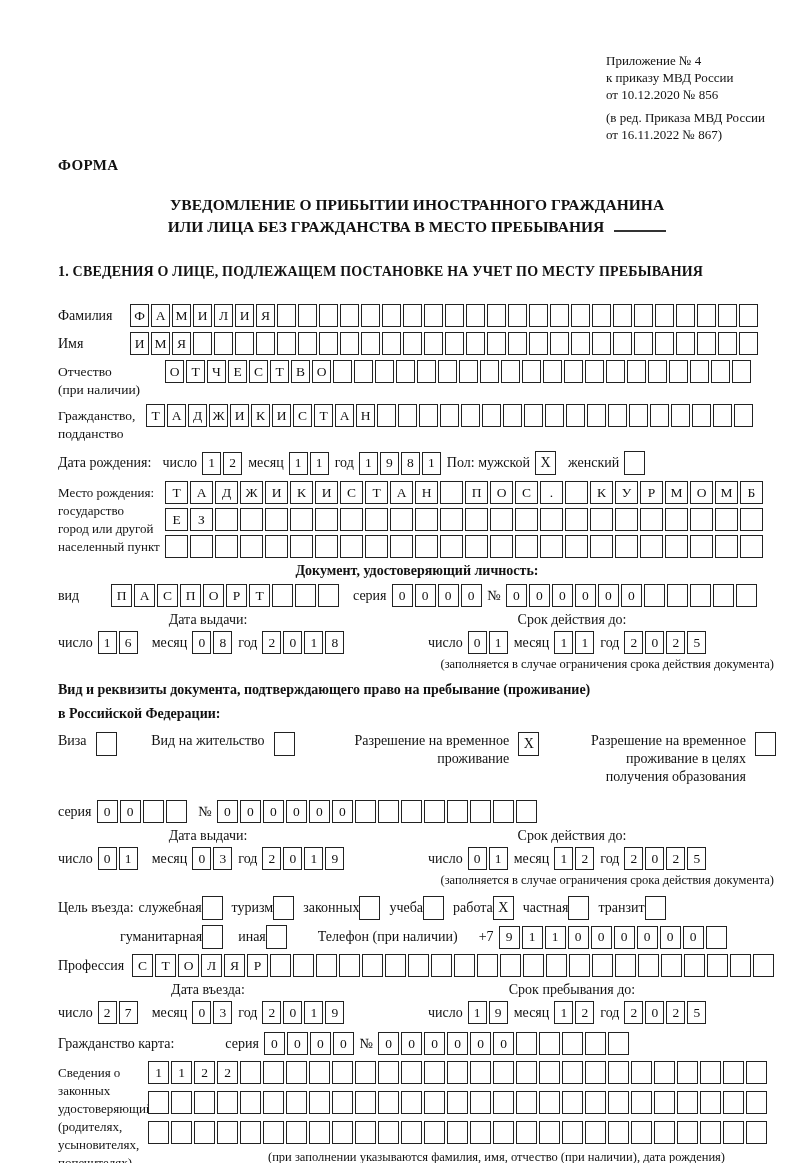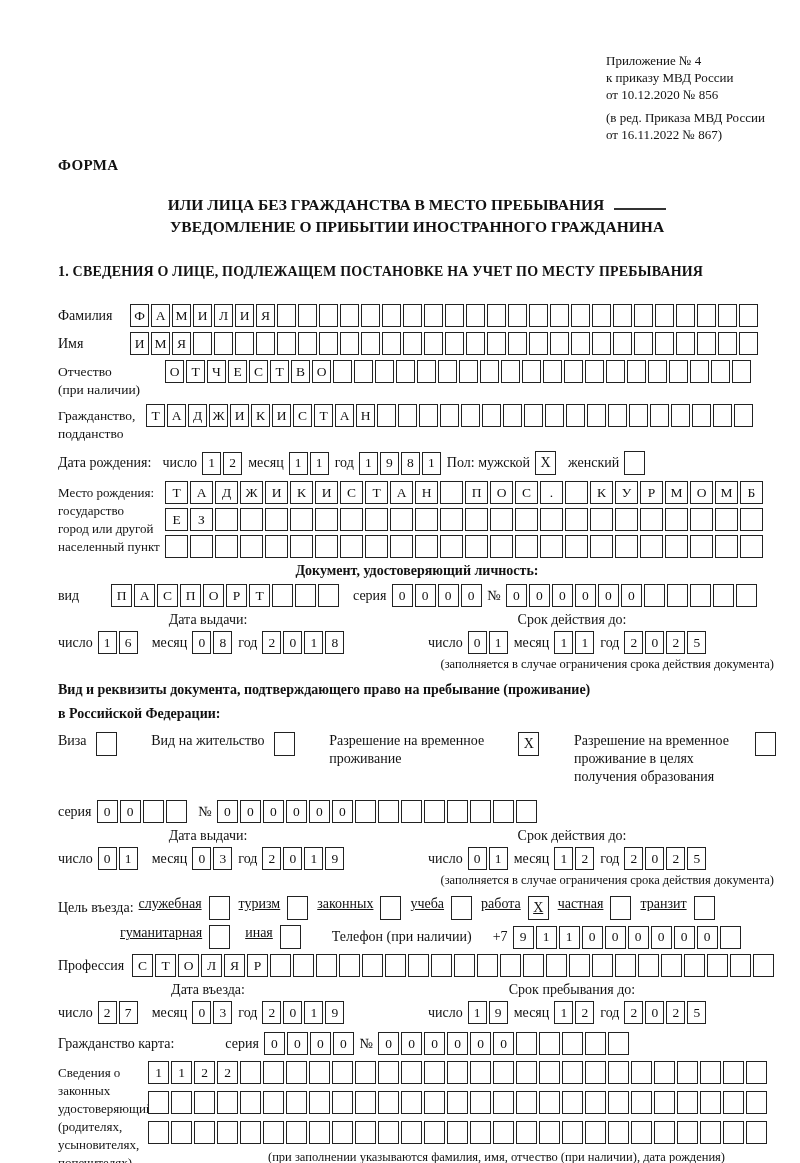--- a/index.html
+++ b/index.html
@@ -35,48 +35,48 @@
   .dh-row{display:flex;margin-top:3px;}
   .dh-l{width:370px;text-align:center;box-sizing:border-box;padding-right:70px;}
   .dh-r{flex:1;text-align:center;padding-right:60px;}
   .dr-row{display:flex;align-items:center;margin-top:3px;}
   .dgroup{display:flex;align-items:center;}
   .dg-l{width:370px;flex:none;}
   .note{font-size:12.5px;text-align:right;margin:3px 2px 8px 0;}
   .intro{line-height:20px;margin-top:4px;font-weight:bold;}
   .opts{display:flex;justify-content:space-between;align-items:flex-start;margin:8px 0 14px;}
   .opt{display:flex;align-items:flex-start;gap:9px;}
-  .opt-label{text-align:left;line-height:18px;}
+  .opt-label{text-align:right;line-height:18px;}
   .opt-label.wrap1{width:180px;}
   .opt-label.wrap2{width:172px;}
-  .pitem{display:flex;align-items:flex-start;gap:7px;margin-right:9px;text-decoration:underline;}
+  .pitem{display:flex;align-items:center;margin-right:9px;}
   .pitem:last-child{margin-right:0;}
   .rep-note{font-size:12.5px;margin:6px 0 0 120px;}
 </style>
 </head>
 <body>
 
 <div class="page">
 
   <div class="hdr-right">
     <div>Приложение № 4</div>
     <div>к приказу МВД России</div>
     <div>от 10.12.2020 № 856</div>
     <div class="hdr-gap"></div>
     <div>(в ред. Приказа МВД России</div>
     <div>от 16.11.2022 № 867)</div>
   </div>
 
   <div class="forma">ФОРМА</div>
 
   <div class="title">
+    <div>УВЕДОМЛЕНИЕ О ПРИБЫТИИ ИНОСТРАННОГО ГРАЖДАНИНА</div>
     <div>
       <span>ИЛИ ЛИЦА БЕЗ ГРАЖДАНСТВА В МЕСТО ПРЕБЫВАНИЯ</span><span class="title-underline"></span>
     </div>
-    <div>УВЕДОМЛЕНИЕ О ПРИБЫТИИ ИНОСТРАННОГО ГРАЖДАНИНА</div>
   </div>
 
   <div class="sec1">1. СВЕДЕНИЯ О ЛИЦЕ, ПОДЛЕЖАЩЕМ ПОСТАНОВКЕ НА УЧЕТ ПО МЕСТУ ПРЕБЫВАНИЯ</div>
 
   <div class="row">
     <div class="lbl w70">Фамилия</div>
     <div class="cells">
         <div class="cell">Ф</div>
         <div class="cell">А</div>
         <div class="cell">М</div>

